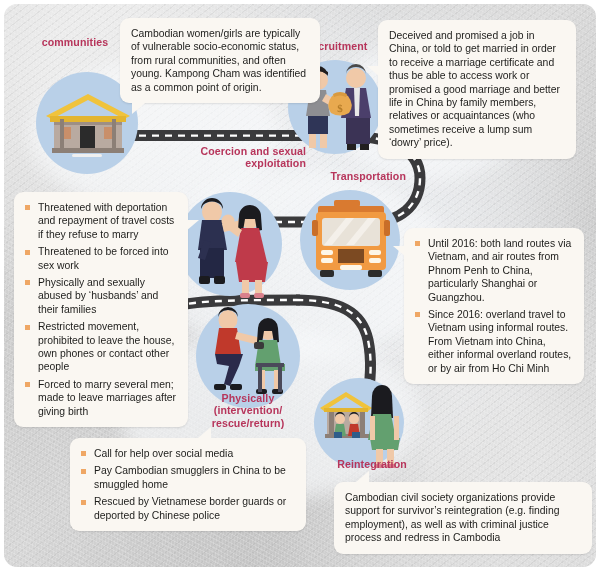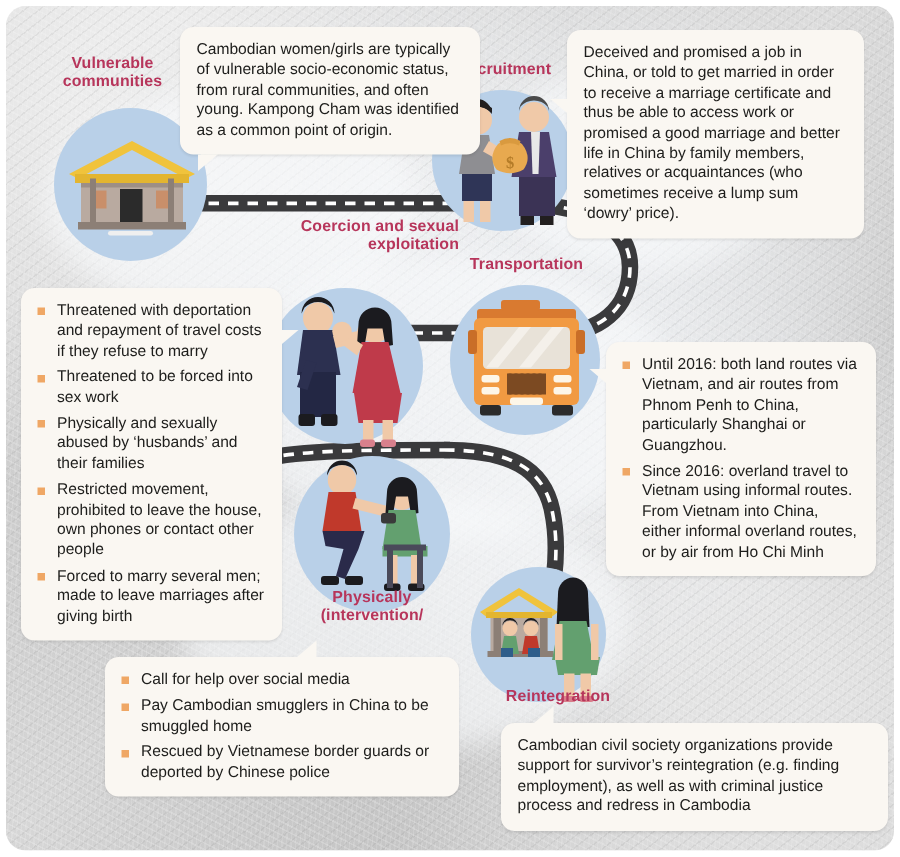--- a/index.html
+++ b/index.html
@@ -256,36 +256,36 @@
     <path d="M54 64 h30 l-2 12 h-26 z" fill="#63a06f"></path>
     <rect x="60" y="75" width="7" height="16" fill="#f0c9a8"></rect>
     <rect x="71" y="75" width="7" height="16" fill="#f0c9a8"></rect>
     <rect x="58" y="90" width="10" height="4" rx="2" fill="#d9808c"></rect>
     <rect x="70" y="90" width="10" height="4" rx="2" fill="#d9808c"></rect>
     <rect x="54" y="42" width="5" height="24" fill="#f0c9a8"></rect>
     <rect x="78" y="42" width="5" height="24" fill="#f0c9a8"></rect>
   </svg>
 
   <div class="label" style="left:16px;top:36px;width:118px;">
-    <div>Vulnerable</div>
     <div>communities</div>
   </div>
 
   <div class="label" style="left:286px;top:40px;width:100px;">Recruitment</div>
 
   <div class="label" style="left:156px;top:145px;width:150px;text-align:right;">
     <div>Coercion and sexual</div>
     <div>exploitation</div>
   </div>
 
-  <div class="label" style="left:296px;top:170px;width:110px;">Transportation</div>
+  <div class="label" style="left:296px;top:170px;width:110px;text-align:right;">Transportation</div>
 
   <div class="label" style="left:190px;top:392px;width:116px;">
     <div>Physically</div>
     <div>(intervention/</div>
+    <div>rescue/return)</div>
   </div>
 
   <div class="label" style="left:312px;top:458px;width:120px;">Reintegration</div>
 
   <div class="bubble" style="left:120px;top:18px;width:200px;padding:9px 11px 9px 11px;">
     <p>Cambodian women/girls are typically of vulnerable socio-economic status, from rural communities, and often young. Kampong Cham was identified as a common point of origin.</p>
     <div class="tail" style="left:12px;bottom:-11px;border-width:11px 13px 0 0;border-style:solid;border-color:#faf7f2 transparent transparent transparent;"></div>
   </div>
 
   <div class="bubble" style="left:378px;top:20px;width:198px;padding:9px 11px;">

